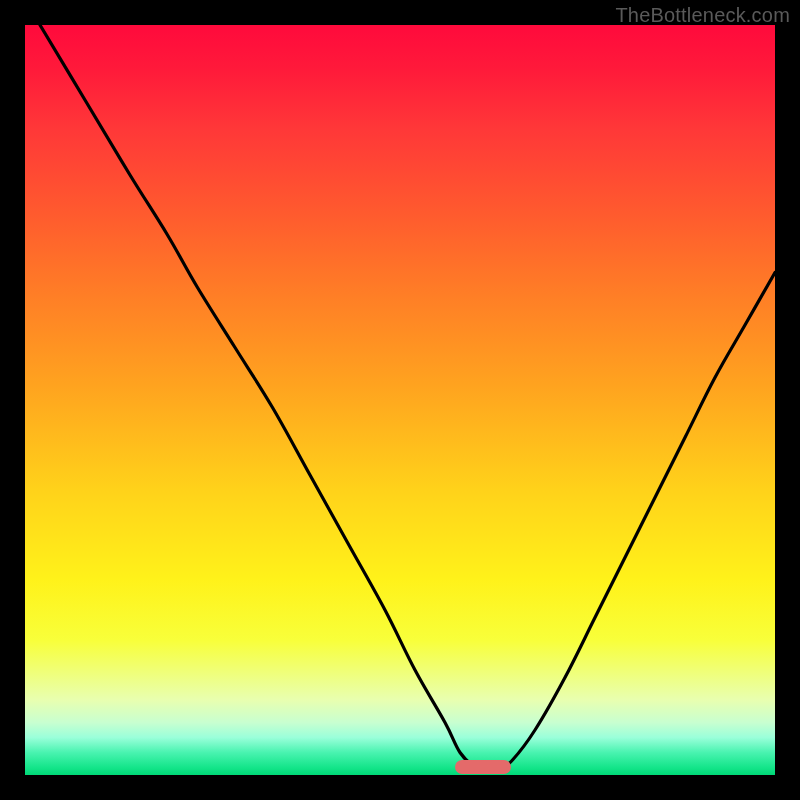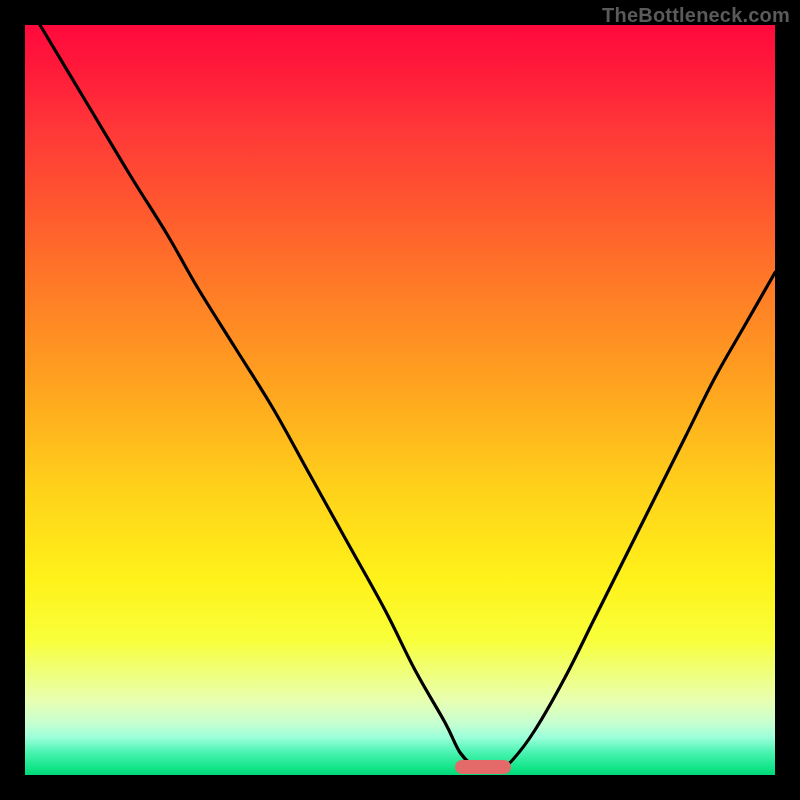--- a/index.html
+++ b/index.html
@@ -62,21 +62,21 @@
     position: absolute;
     background: #e46a6a;
     border-radius: 999px;
   }
   .attribution {
     position: absolute;
     top: 4px;
     right: 10px;
     color: #5a5a5a;
     font-size: 20px;
-    font-weight: 700;
+    font-weight: 400;
     letter-spacing: 0.2px;
   }
 </style>
 </head>
 <body>
 
 <div class="attribution">TheBottleneck.com</div>
 
 <div class="frame">
   <div class="plot-area">

